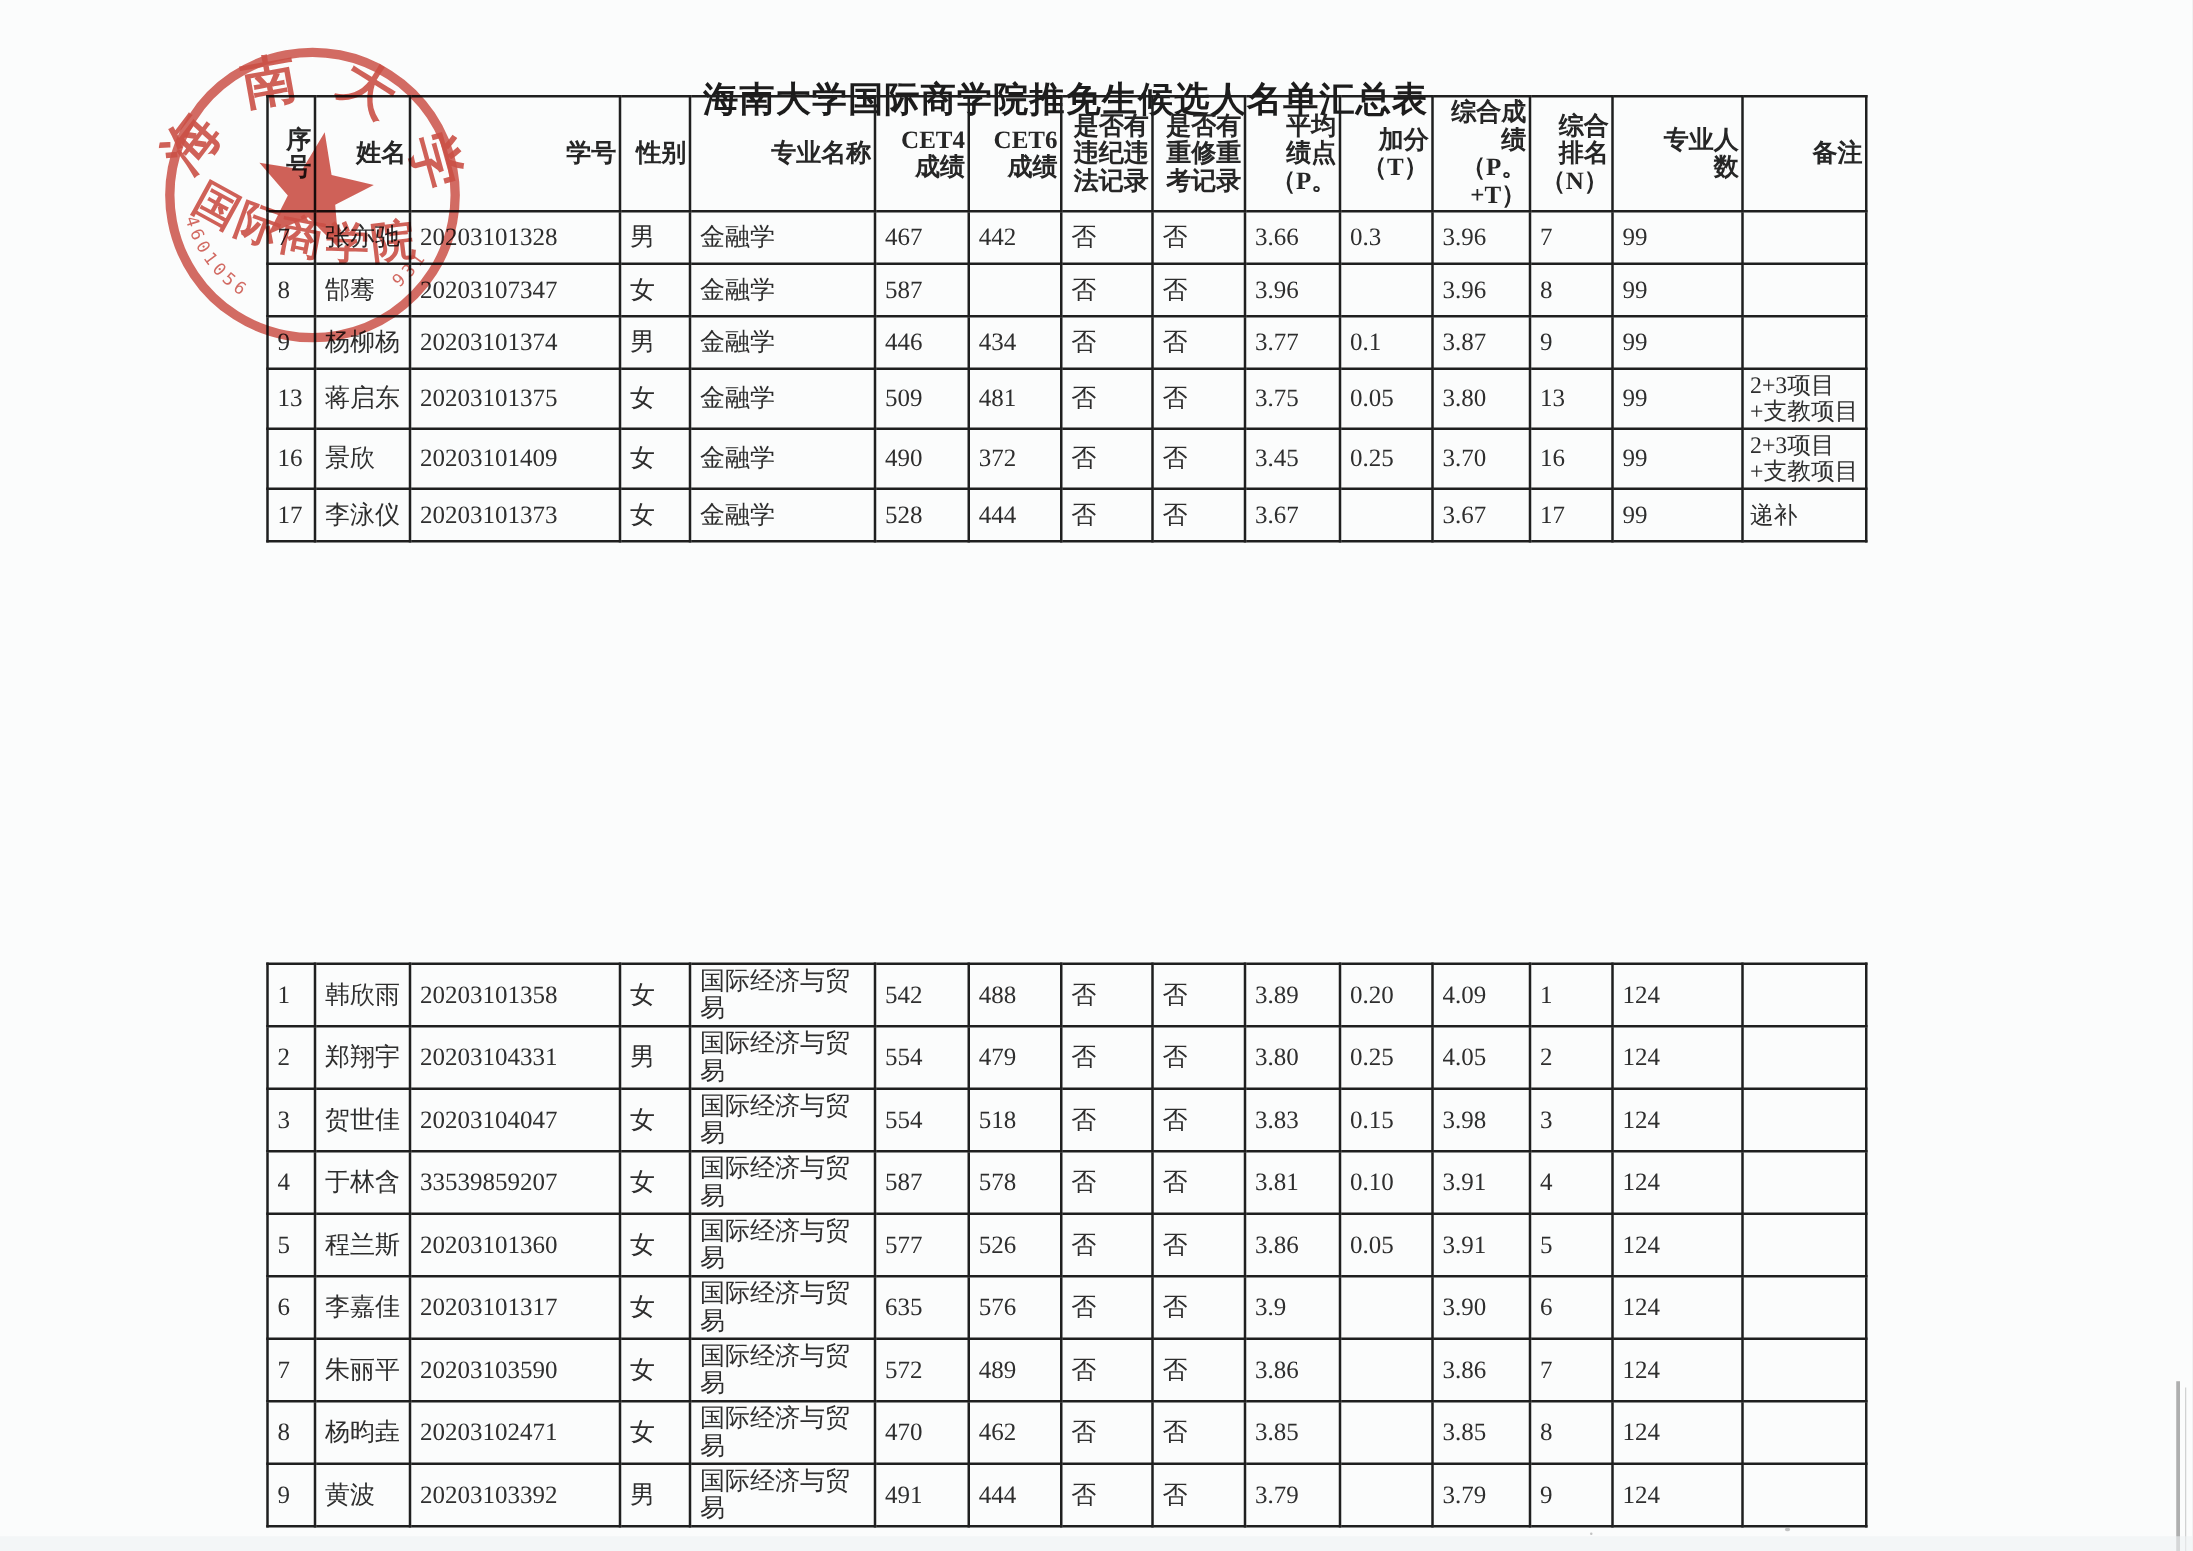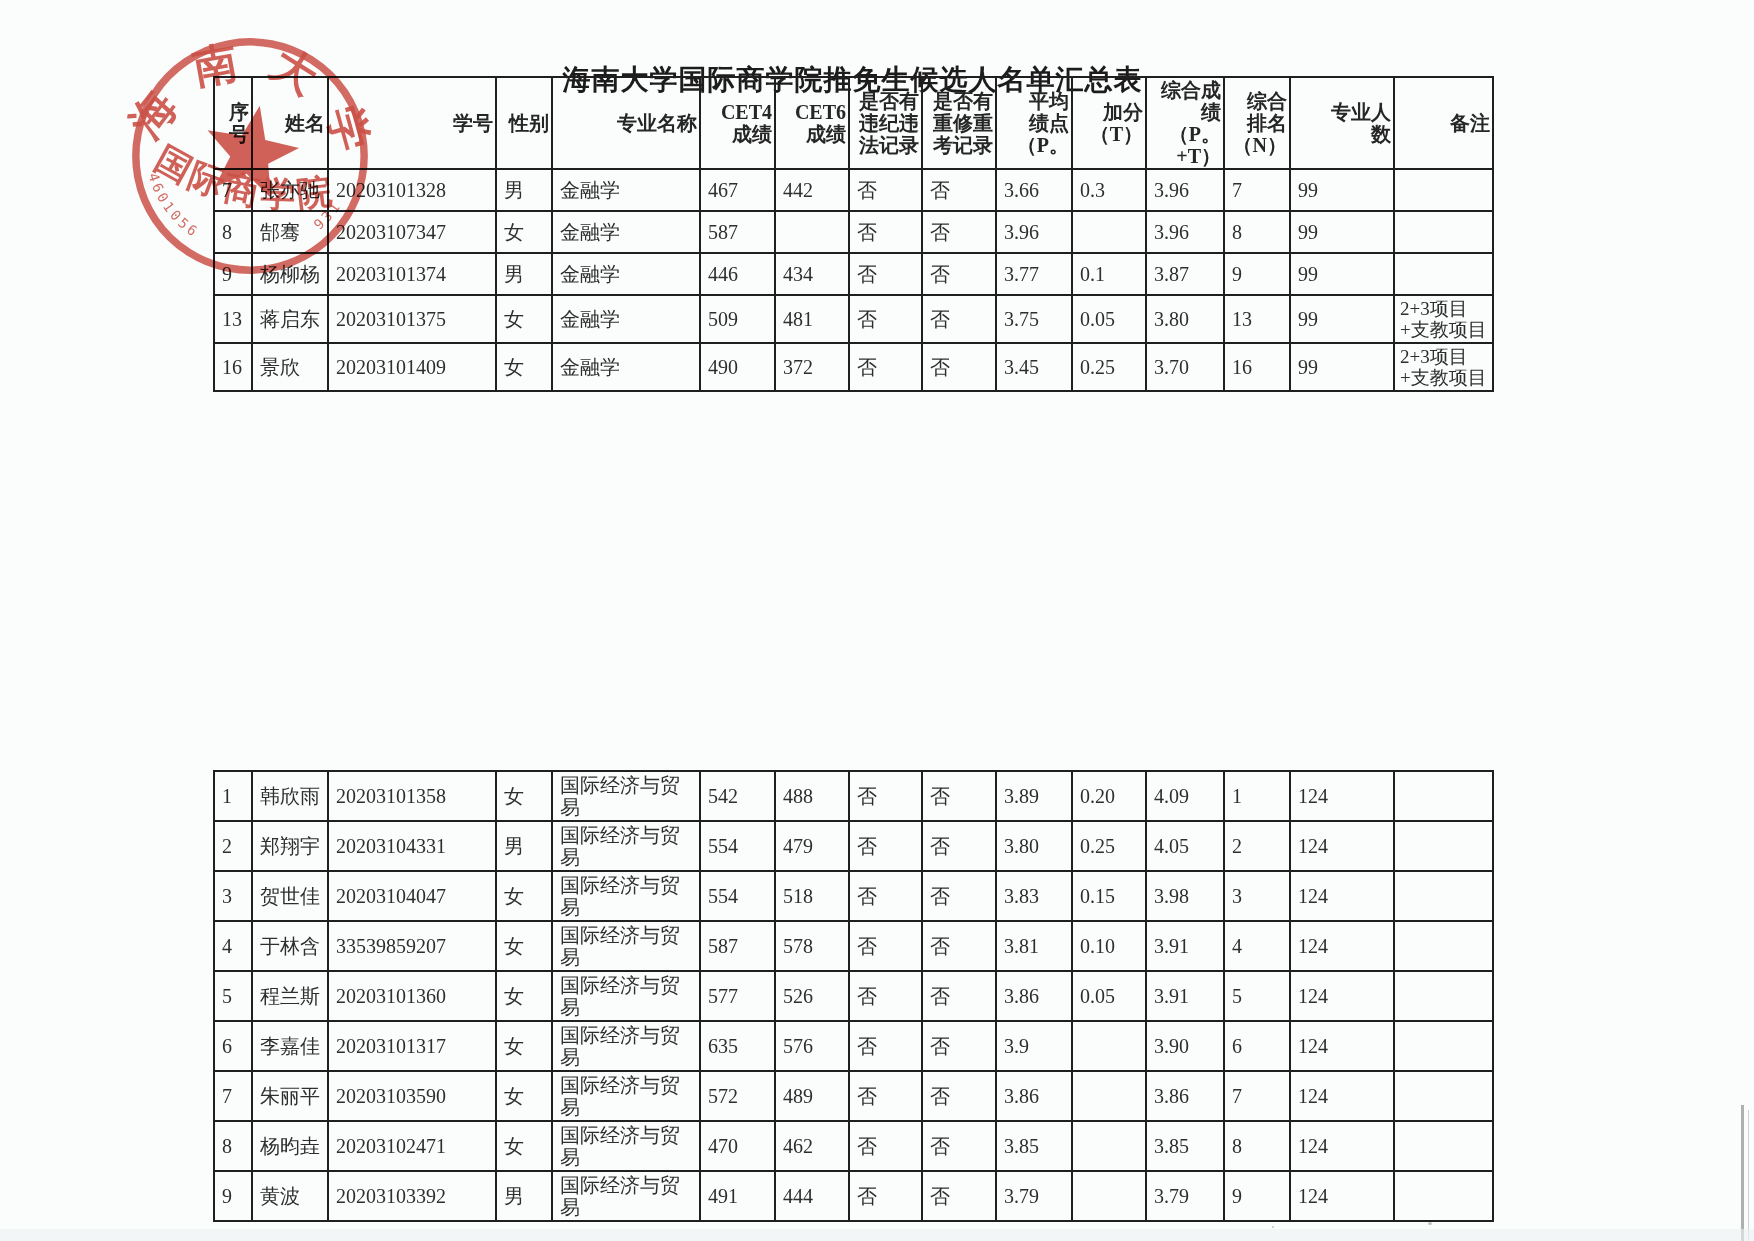--- a/index.html
+++ b/index.html
@@ -200,20 +200,37 @@
           <td class="c-cet6">372</td>
           <td class="c-weijiweifa">否</td>
           <td class="c-chongxiuchongkao">否</td>
           <td class="c-pingjunjidian">3.45</td>
           <td class="c-jiafen">0.25</td>
           <td class="c-zonghechengji">3.70</td>
           <td class="c-zonghepaiming">16</td>
           <td class="c-zhuanyerenshu">99</td>
           <td class="c-beizhu">2+3项目+支教项目</td>
         </tr>
+        <tr>
+          <td class="c-xuhao">17</td>
+          <td class="c-xingming">李泳仪</td>
+          <td class="c-xuehao">20203101373</td>
+          <td class="c-xingbie">女</td>
+          <td class="c-zhuanye">金融学</td>
+          <td class="c-cet4">528</td>
+          <td class="c-cet6">444</td>
+          <td class="c-weijiweifa">否</td>
+          <td class="c-chongxiuchongkao">否</td>
+          <td class="c-pingjunjidian">3.67</td>
+          <td class="c-jiafen"></td>
+          <td class="c-zonghechengji">3.67</td>
+          <td class="c-zonghepaiming">17</td>
+          <td class="c-zhuanyerenshu">99</td>
+          <td class="c-beizhu">递补</td>
+        </tr>
       </tbody>
   </table>
 
   <table class="sheet t2">
     <colgroup>
         <col class="c0">
         <col class="c1">
         <col class="c2">
         <col class="c3">
         <col class="c4">

